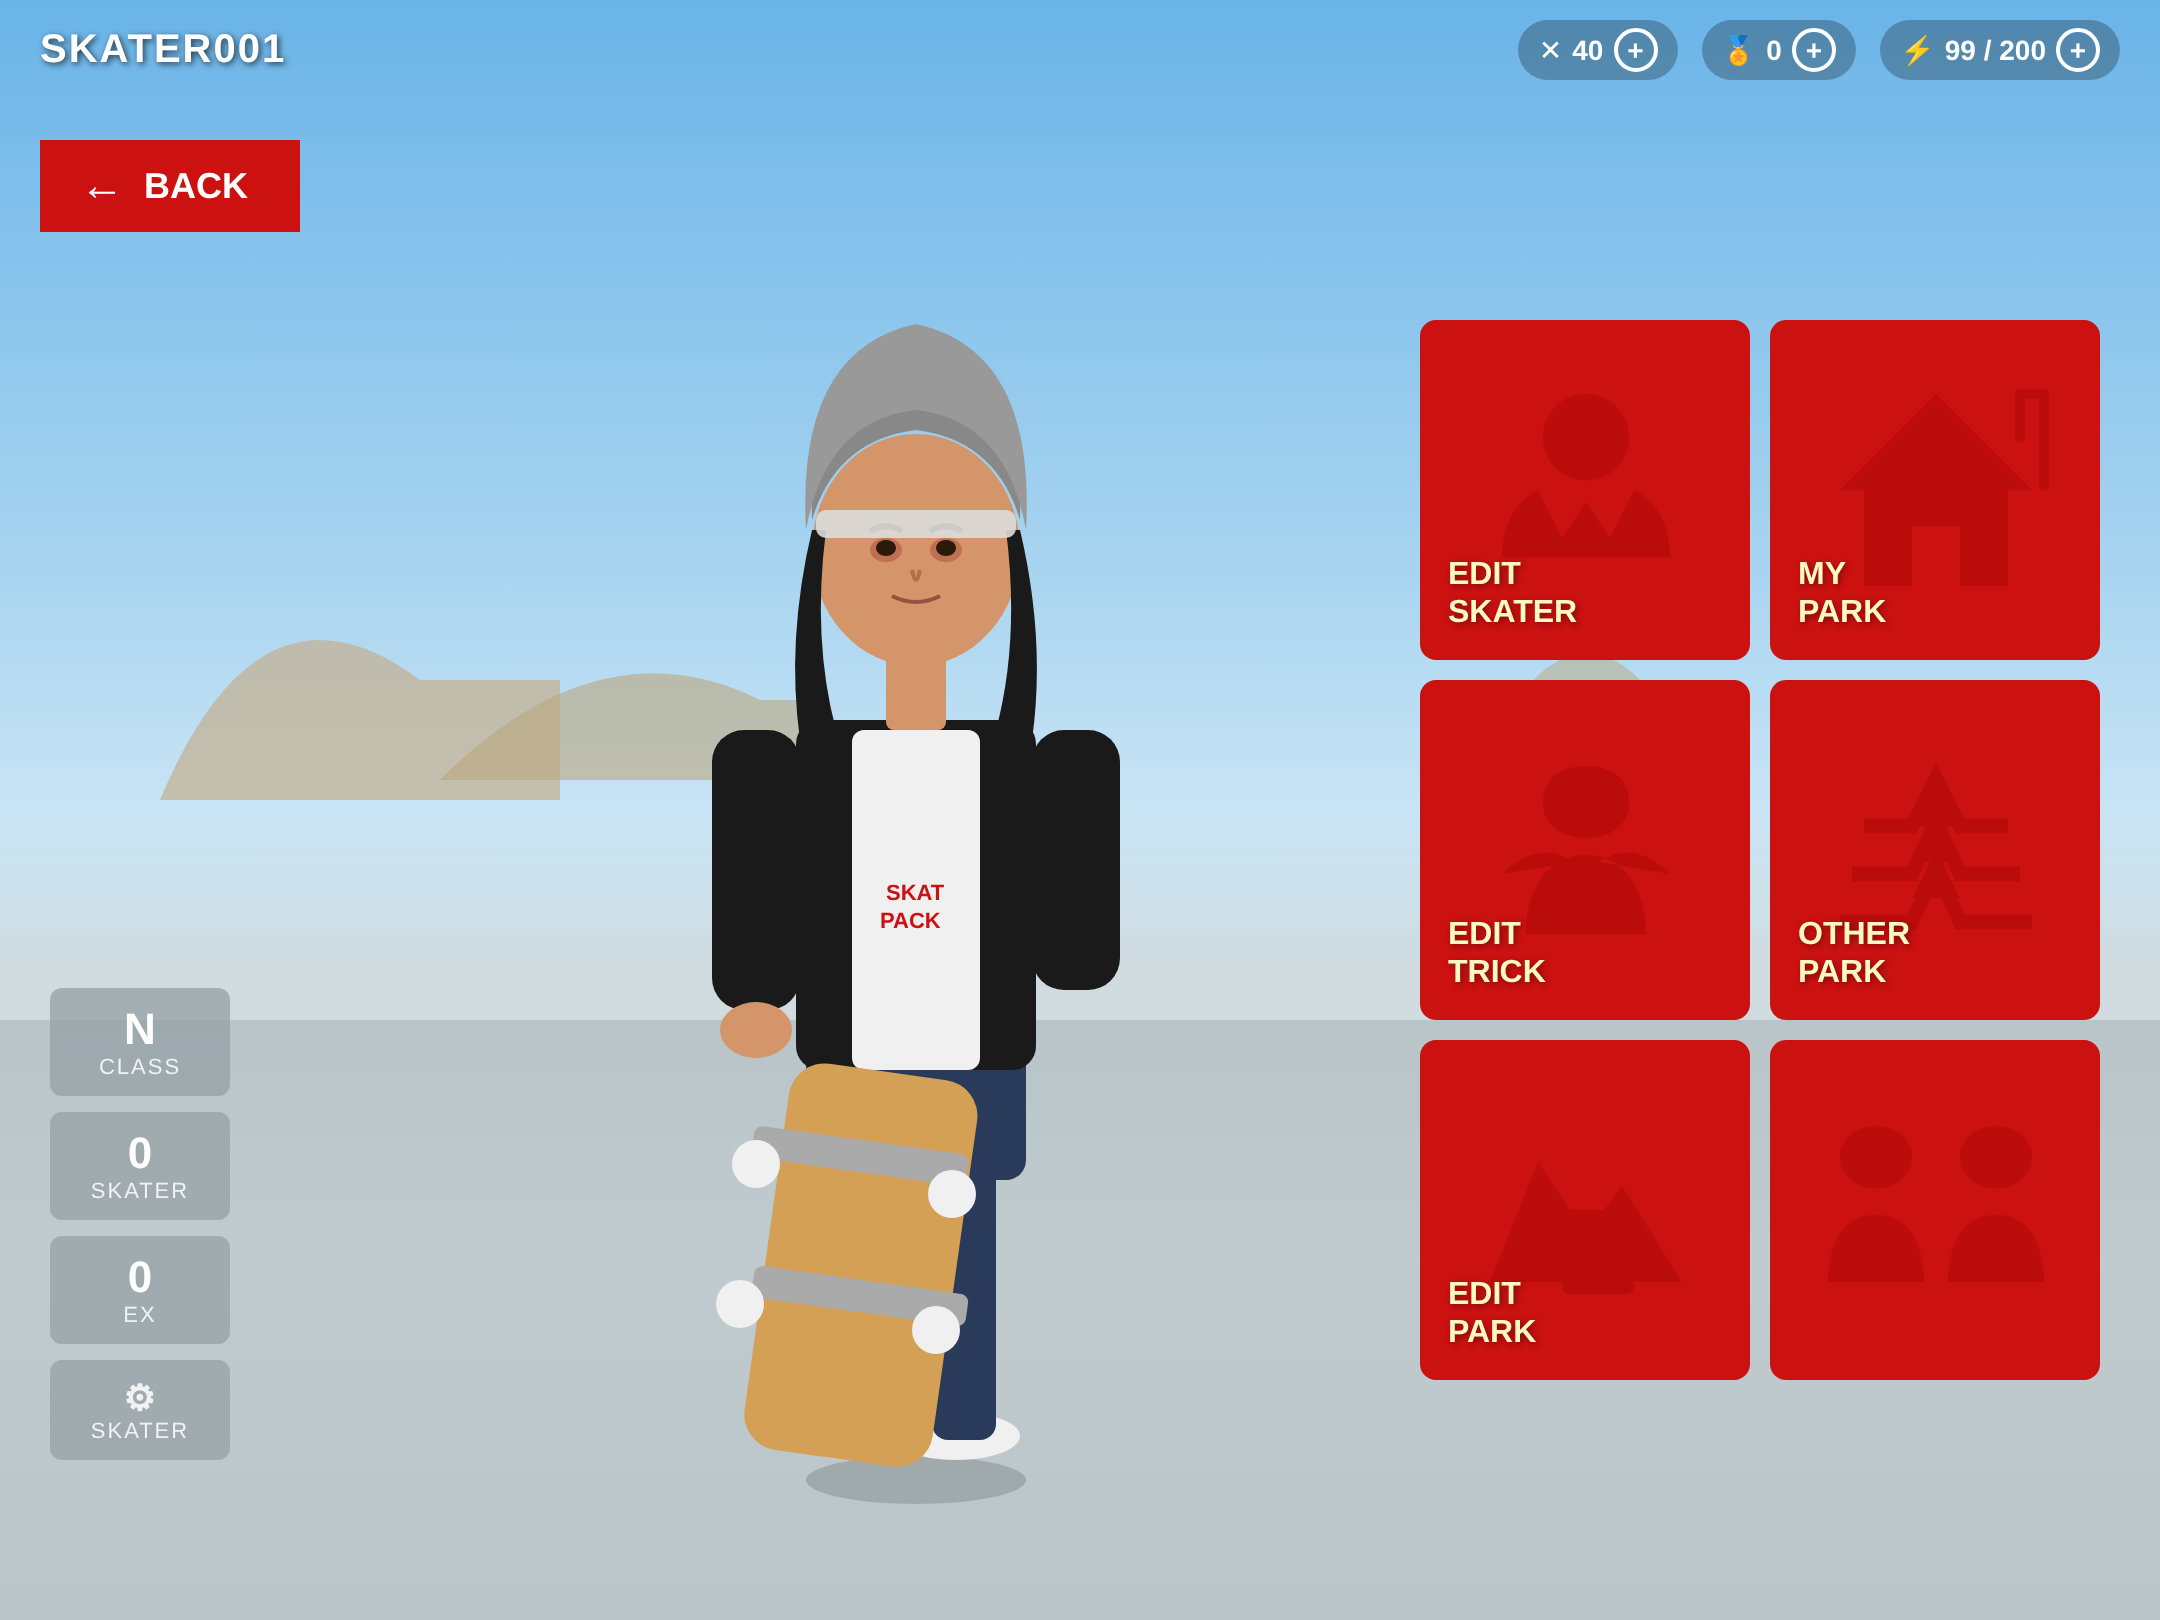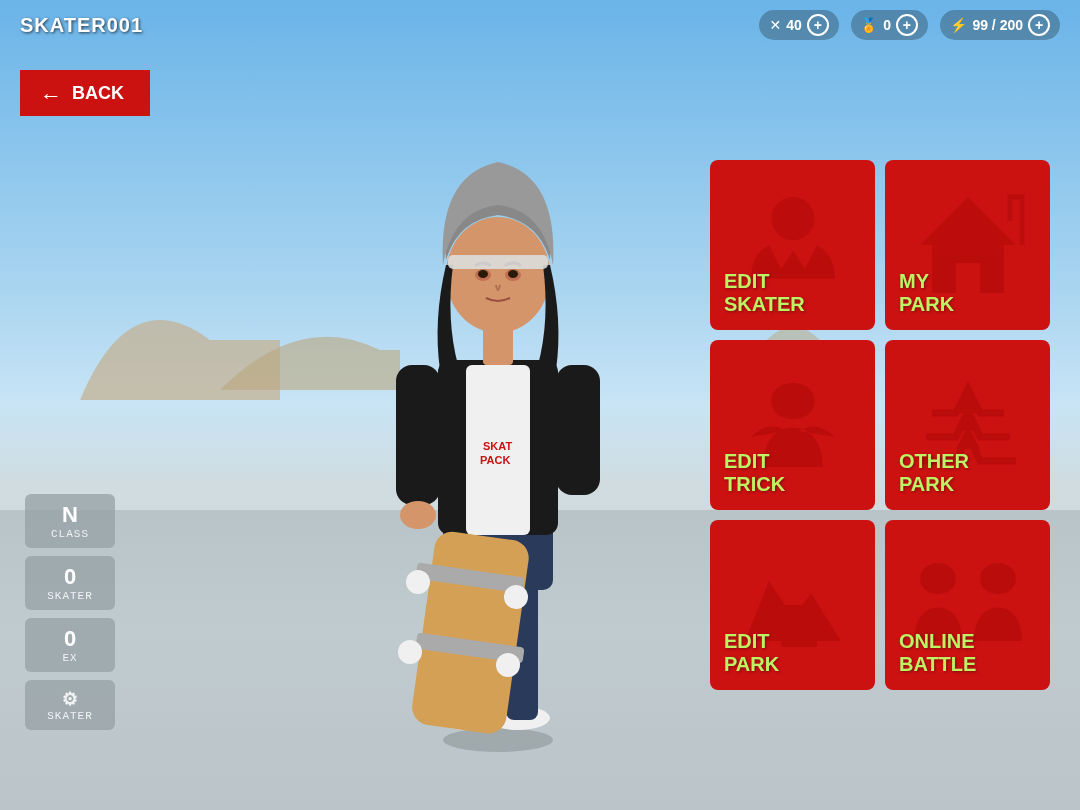--- a/index.html
+++ b/index.html
@@ -140,40 +140,39 @@
       font-size: 22px;
       font-weight: bold;
       display: block;
     }
 
     .stat-box-label {
       color: rgba(255,255,255,0.85);
       font-size: 11px;
       letter-spacing: 1px;
       display: block;
-      font-family: Liberation Mono, monospace;
     }
 
     .stat-box-icon {
       color: rgba(255,255,255,0.85);
       font-size: 18px;
     }
 
     
     #character-area {
       position: absolute;
       left: 50%;
       top: 60px;
       transform: translateX(-60%);
       width: 420px;
       height: 700px;
       z-index: 5;
       display: flex;
       align-items: flex-end;
-      justify-content: center;
+      justify-content: flex-start;
       text-decoration: underline;
     }
 
     
     #character-svg {
       width: 340px;
       height: 680px;
     }
 
     
@@ -194,22 +193,22 @@
       position: relative;
       overflow: hidden;
       cursor: pointer;
       display: flex;
       flex-direction: column;
       justify-content: flex-end;
       padding: 14px;
     }
 
     .menu-tile-label {
-      color: #bef264;
-      font-size: 20px;
+      color: #fef9c3;
+      font-size: 16px;
       font-weight: bold;
       line-height: 1.15;
       text-shadow: 1px 1px 3px rgba(0,0,0,0.4);
       position: relative;
       z-index: 2;
     }
 
     .tile-silhouette {
       position: absolute;
       top: 0;
@@ -410,16 +409,15 @@
 
   <div class="menu-tile">
     <div class="tile-silhouette">
       <svg viewBox="0 0 100 100">
         <path d="M25,15 C33,15 40,20 40,28 C40,36 33,41 25,41 C17,41 10,36 10,28 C10,20 17,15 25,15 Z"></path>
         <path d="M5,80 C5,62 13,52 25,52 C37,52 45,62 45,80 Z"></path>
         <path d="M75,15 C83,15 90,20 90,28 C90,36 83,41 75,41 C67,41 60,36 60,28 C60,20 67,15 75,15 Z"></path>
         <path d="M55,80 C55,62 63,52 75,52 C87,52 95,62 95,80 Z"></path>
       </svg>
     </div>
-    <span class="menu-tile-label">ONLINE<br>BATTLE</span>
   </div>
 
 </div>
 
 </body></html>

